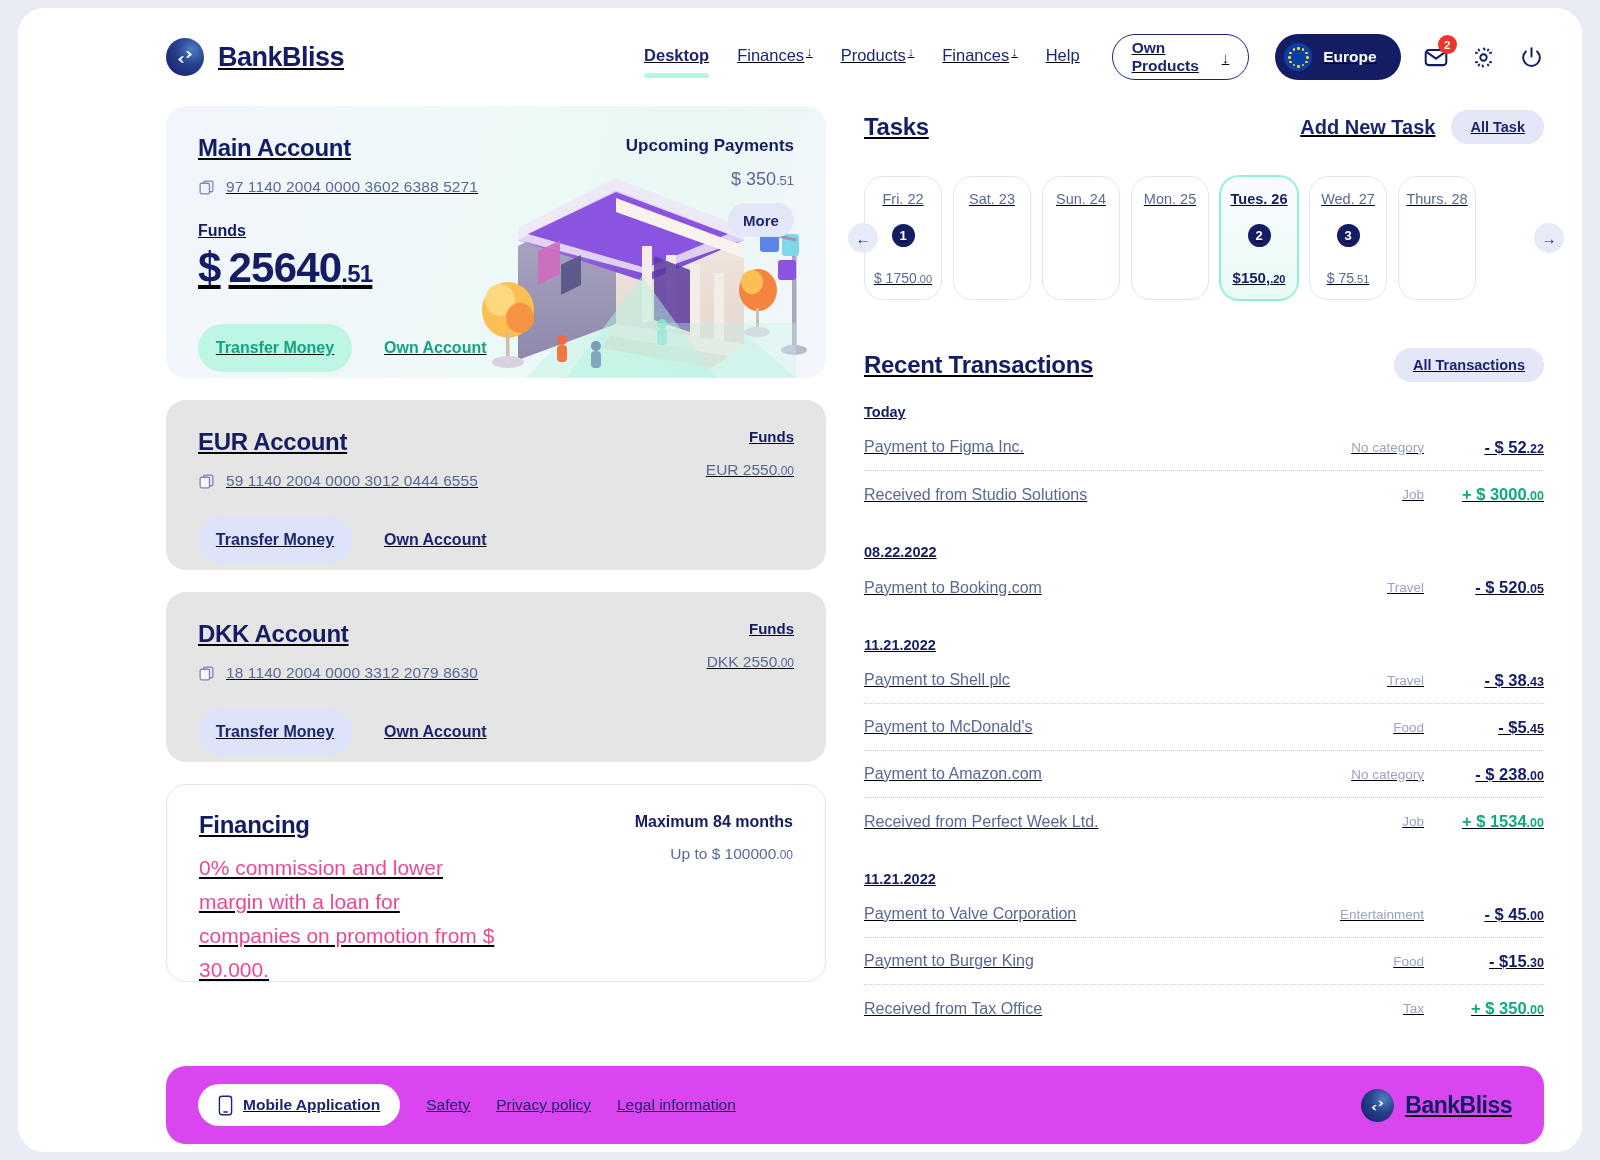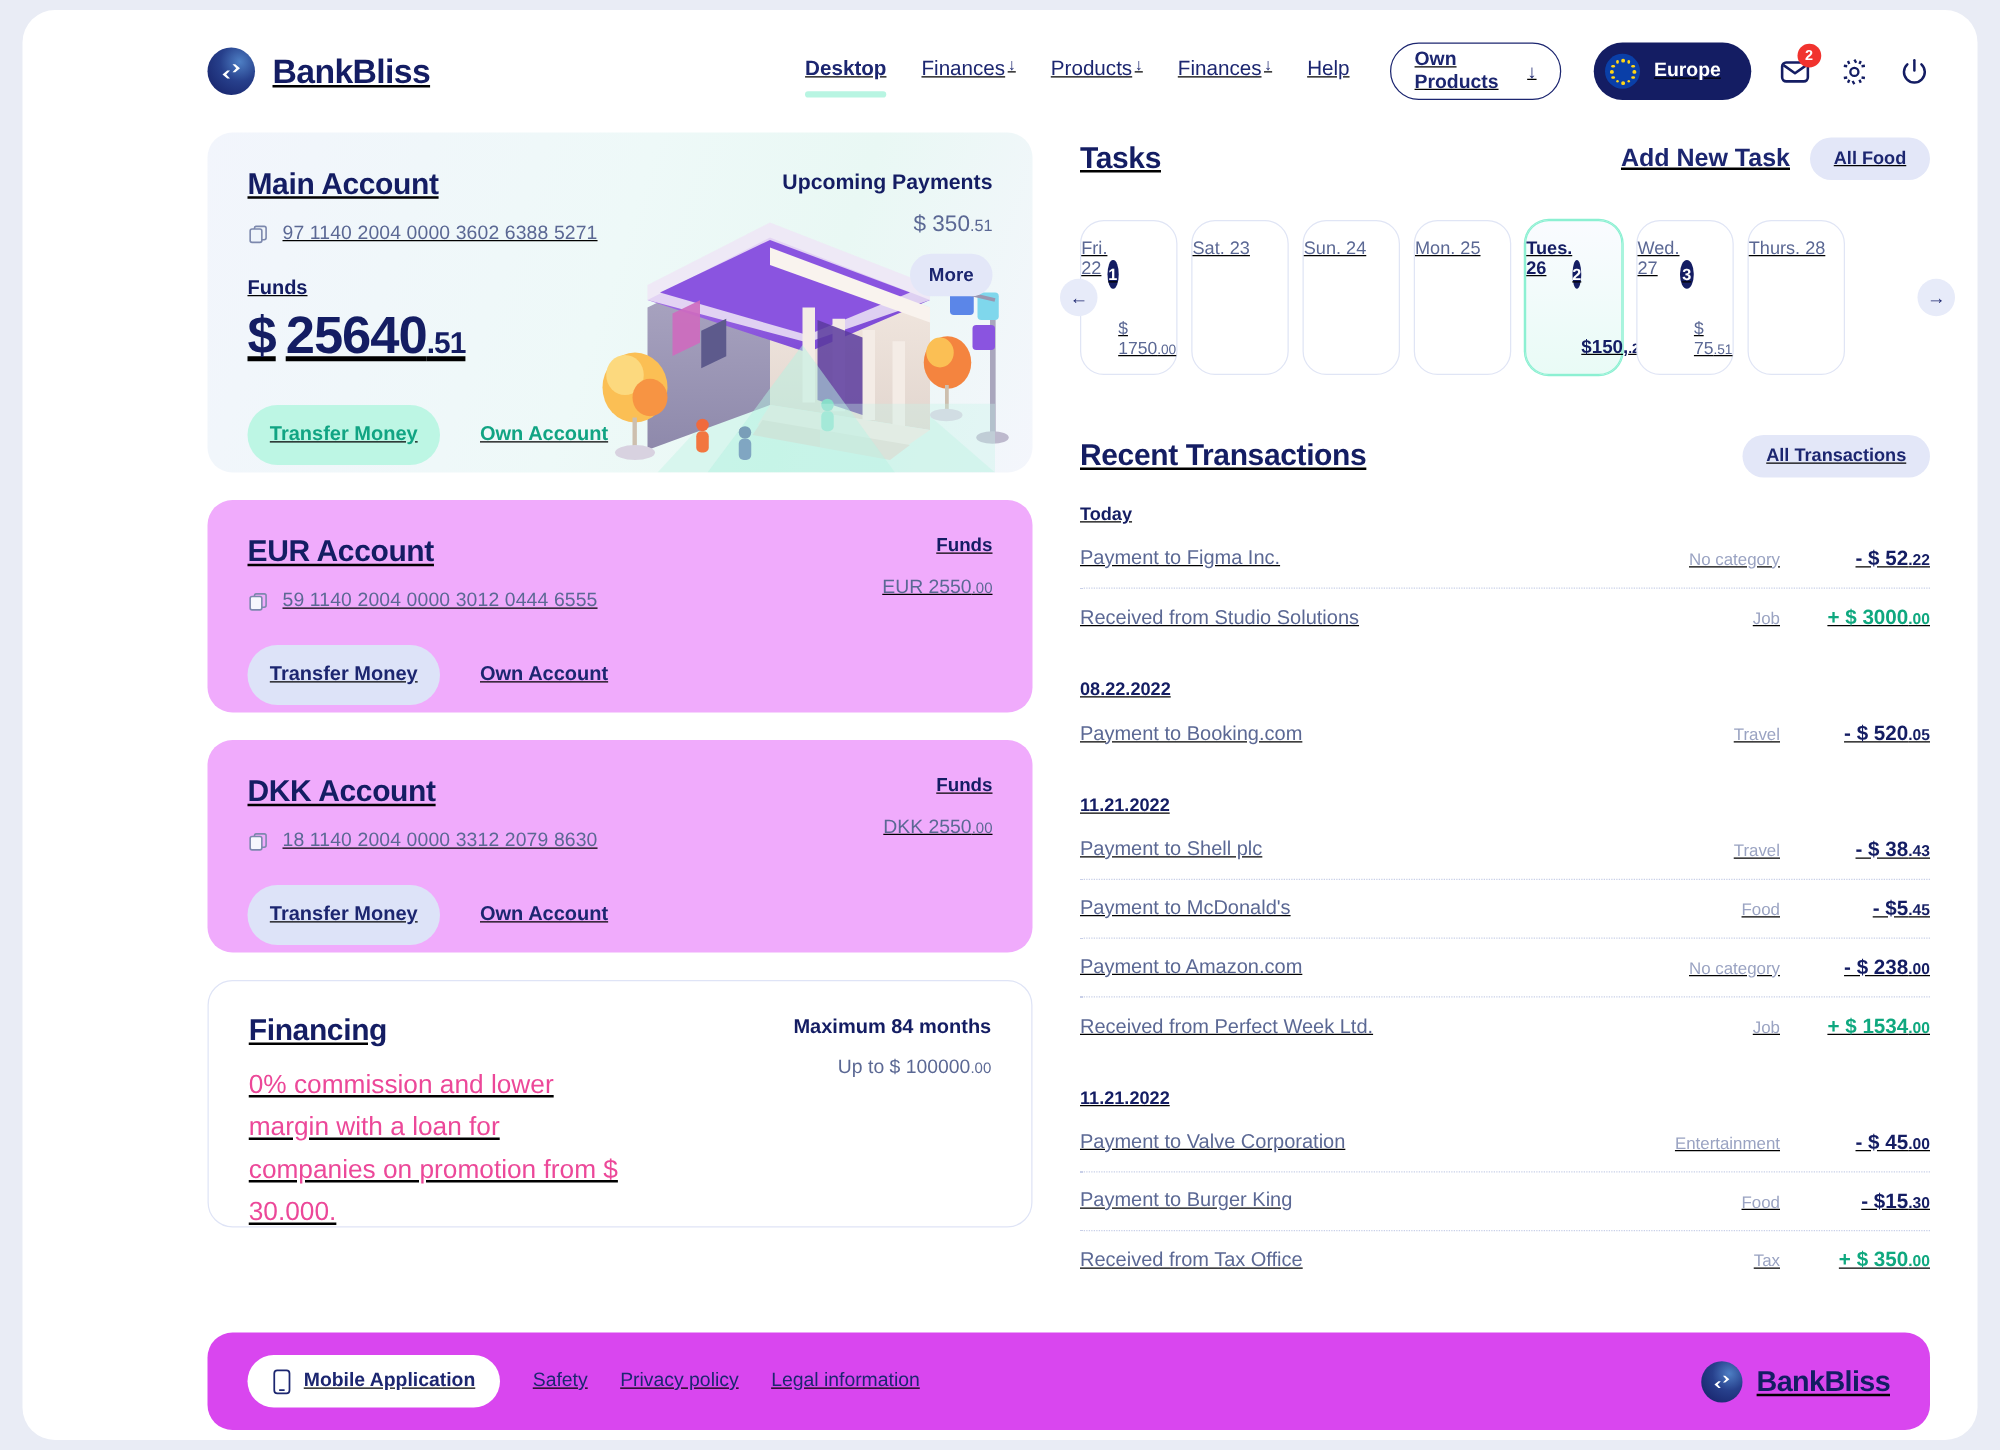--- a/index.html
+++ b/index.html
@@ -144,21 +144,21 @@
     font-size: 15px; font-weight: bold;
     display: flex; align-items: center; justify-content: center;
     cursor: pointer; border: none;
   }
 
   .illo { position: absolute; right: 0; bottom: 0; width: 360px; height: 250px; z-index: 1; }
 
   
   .sec-card {
     margin-top: 22px; height: 170px; border-radius: 20px;
-    background: #f0abfc; padding: 28px 32px; position: relative;
+    background: #e5e5e5; padding: 28px 32px; position: relative;
   }
   .sec-head { display: flex; justify-content: space-between; align-items: flex-start; }
   .sec-funds-label { font-size: 15px; font-weight: bold; color: #141d63; }
   .sec-funds-val { font-size: 15.5px; color: #5b6894; margin-top: 16px; text-align: right; }
   .sec-funds-val .cents { font-size: 12px; }
   .btn-violet {
     height: 48px; min-width: 154px; border-radius: 26px;
     background: #dde3f8; color: #1c2670;
     font-size: 16px; font-weight: bold;
     display: flex; align-items: center; justify-content: center;
@@ -205,21 +205,21 @@
     display: flex; align-items: center; justify-content: center;
     cursor: pointer; border: none;
   }
 
   
   .days-wrap { position: relative; margin-top: 32px; height: 124px; }
   .days { display: flex; gap: 11px; }
   .day {
     width: 78px; height: 124px; border-radius: 19px;
     border: 1.4px solid #e0e5f5; background: #fff;
-    display: flex; align-items: flex-start;
+    display: flex; flex-direction: column; align-items: center;
     padding: 14px 0 13px; cursor: pointer; position: relative;
   }
   .day.sel {
     border-color: #8cf0d2;
     background: linear-gradient(180deg, #fafbff 0%, #e9fbf6 100%);
     box-shadow: 0 0 0 1px #8cf0d2;
   }
   .day-label { font-size: 14.5px; color: #5b6894; }
   .day.sel .day-label { color: #141d63; font-weight: bold; }
   .day-dot {
@@ -532,21 +532,21 @@
         </div>
       </div>
     </div>
 
     <div class="col-right">
 
       <div class="rc-head">
         <div class="rc-title">Tasks</div>
         <div class="rc-actions">
           <button class="link-btn">Add New Task</button>
-          <button class="pill-btn">All Food</button>
+          <button class="pill-btn">All Task</button>
         </div>
       </div>
 
       <div class="days-wrap">
         <button class="nav-arrow left">←</button>
         <div class="days">
           <div class="day">
             <div class="day-label">Fri. 22</div>
             <div class="day-dot">1</div>
             <div class="day-amt"><span>$ 1750</span><span class="cents">.00</span></div>

